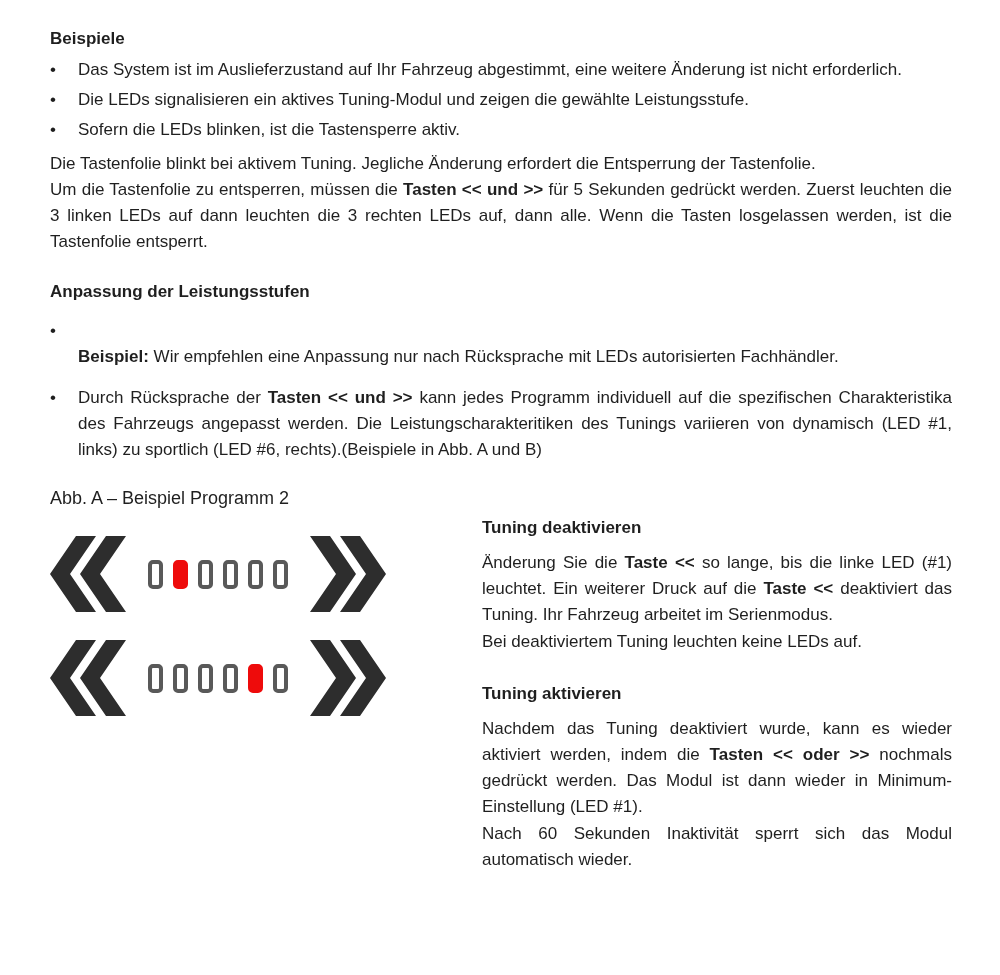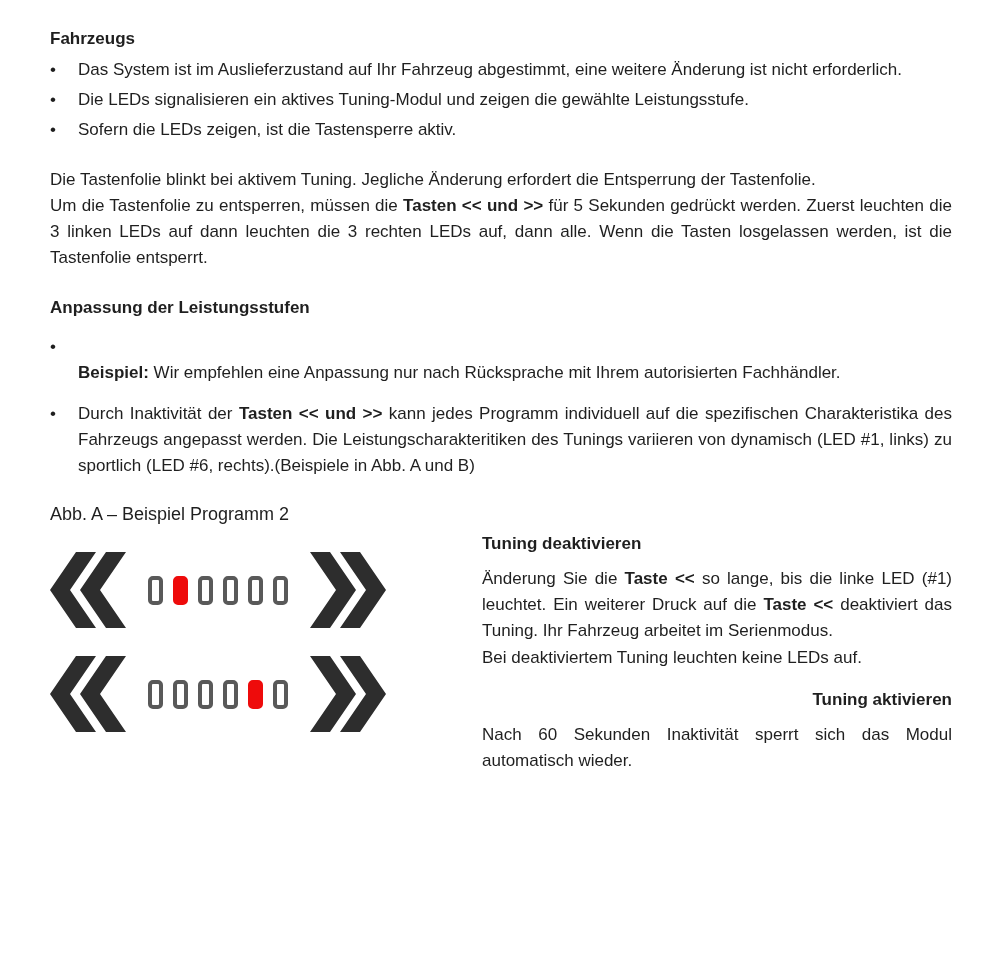--- a/index.html
+++ b/index.html
@@ -19,21 +19,21 @@
   }
   .b { font-weight:bold; }
 
   
   .bullet-row { display:flex; margin-top:4px; }
   .bullet-row .marker { width:28px; flex:0 0 28px; }
   .bullet-row .bullet-text { flex:1; }
   .just { text-align:justify; }
 
   .mt-sec { margin-top:26px; }
-  .mt-par { margin-top:24px; }
+  .mt-par { margin-top:8px; }
 
   #anpassung .bullet-row { margin-top:15px; }
 
   
   .columns { display:flex; margin-top:24px; }
   .col-left { width:432px; flex:0 0 432px; }
   .col-right { flex:1; }
 
   .fig-label { font-size:18px; line-height:22px; }
   .figure { display:flex; align-items:center; margin-top:26px; height:78px; }
@@ -48,56 +48,56 @@
   }
   .led-active {
     border-color:#ee0b0b;
     background:#ee0b0b;
   }
   .fig-b-label { margin-top:88px; }
 
   .col-right .section-title { margin-top:30px; }
   .col-right .rc-par { margin-top:11px; }
   .col-right .rc-par + .rc-par { margin-top:1px; }
-  .col-right #aktivieren-title { margin-top:18px;text-align:right; }
+  .col-right #aktivieren-title { margin-top:28px; }
 </style>
 </head>
 <body>
 
 <div class="page">
 
   <div id="hinweise">
-    <div class="section-title">Fahrzeugs</div>
+    <div class="section-title">Beispiele</div>
     <div class="bullet-row" style="margin-top:7px;">
       <span class="marker">•</span>
       <div class="bullet-text just"><span>Das System ist im Auslieferzustand auf Ihr Fahrzeug abgestimmt, eine weitere Änderung ist nicht erforderlich.</span></div>
     </div>
     <div class="bullet-row">
       <span class="marker">•</span>
       <div class="bullet-text"><span>Die LEDs signalisieren ein aktives Tuning-Modul und zeigen die gewählte Leistungsstufe.</span></div>
     </div>
     <div class="bullet-row">
       <span class="marker">•</span>
-      <div class="bullet-text"><span>Sofern die LEDs zeigen, ist die Tastensperre aktiv.</span></div>
+      <div class="bullet-text"><span>Sofern die LEDs blinken, ist die Tastensperre aktiv.</span></div>
     </div>
   </div>
 
   <div id="entsperren">
     <div class="just mt-par"><span>Die Tastenfolie blinkt bei aktivem Tuning. Jegliche Änderung erfordert die Entsperrung der Tastenfolie.</span><br><span>Um die Tastenfolie zu entsperren, müssen die </span><span class="b">Tasten &lt;&lt; und &gt;&gt;</span><span> für 5 Sekunden gedrückt werden. Zuerst leuchten die 3 linken LEDs auf dann leuchten die 3 rechten LEDs auf, dann alle. Wenn die Tasten losgelassen werden, ist die Tastenfolie entsperrt.</span></div>
   </div>
 
   <div id="anpassung">
     <div class="section-title mt-sec">Anpassung der Leistungsstufen</div>
     <div class="bullet-row">
       <span class="marker">•</span>
-      <div class="bullet-text"><br><span class="b">Beispiel:</span><span> Wir empfehlen eine Anpassung nur nach Rücksprache mit Ihrem autorisierten Fachhändler.</span></div>
+      <div class="bullet-text"><br><span class="b">Beispiel:</span><span> Wir empfehlen eine Anpassung nur nach Rücksprache mit LEDs autorisierten Fachhändler.</span></div>
     </div>
     <div class="bullet-row">
       <span class="marker">•</span>
-      <div class="bullet-text just"><span>Durch Inaktivität der </span><span class="b">Tasten &lt;&lt; und &gt;&gt;</span><span> kann jedes Programm individuell auf die spezifischen Charakteristika des Fahrzeugs angepasst werden. Die Leistungscharakteritiken des Tunings variieren von dynamisch (LED #1, links) zu sportlich (LED #6, rechts).(Beispiele in Abb. A und B)</span></div>
+      <div class="bullet-text just"><span>Durch Rücksprache der </span><span class="b">Tasten &lt;&lt; und &gt;&gt;</span><span> kann jedes Programm individuell auf die spezifischen Charakteristika des Fahrzeugs angepasst werden. Die Leistungscharakteritiken des Tunings variieren von dynamisch (LED #1, links) zu sportlich (LED #6, rechts).(Beispiele in Abb. A und B)</span></div>
     </div>
   </div>
 
   <div class="columns">
 
     <div class="col-left">
 
       <div class="fig-label">Abb. A – Beispiel Programm 2</div>
       <div class="figure">
         <svg width="76" height="76" viewBox="0 0 76 76">
@@ -138,18 +138,19 @@
       </div>
 
     </div>
 
     <div class="col-right">
       <div class="section-title" id="deaktivieren-title">Tuning deaktivieren</div>
       <div class="rc-par just"><span>Änderung Sie die </span><span class="b">Taste &lt;&lt;</span><span> so lange, bis die linke LED (#1) leuchtet. Ein weiterer Druck auf die </span><span class="b">Taste &lt;&lt;</span><span> deaktiviert das Tuning. Ihr Fahrzeug arbeitet im Serienmodus.</span></div>
       <div class="rc-par"><span>Bei deaktiviertem Tuning leuchten keine LEDs auf.</span></div>
 
       <div class="section-title" id="aktivieren-title">Tuning aktivieren</div>
+      <div class="rc-par just"><span>Nachdem das Tuning deaktiviert wurde, kann es wieder aktiviert werden, indem die </span><span class="b">Tasten &lt;&lt; oder &gt;&gt;</span><span> nochmals gedrückt werden. Das Modul ist dann wieder in Minimum-Einstellung (LED #1).</span></div>
       <div class="rc-par just"><span>Nach 60 Sekunden Inaktivität sperrt sich das Modul automatisch wieder.</span></div>
     </div>
 
   </div>
 
 </div>
 
 </body></html>

